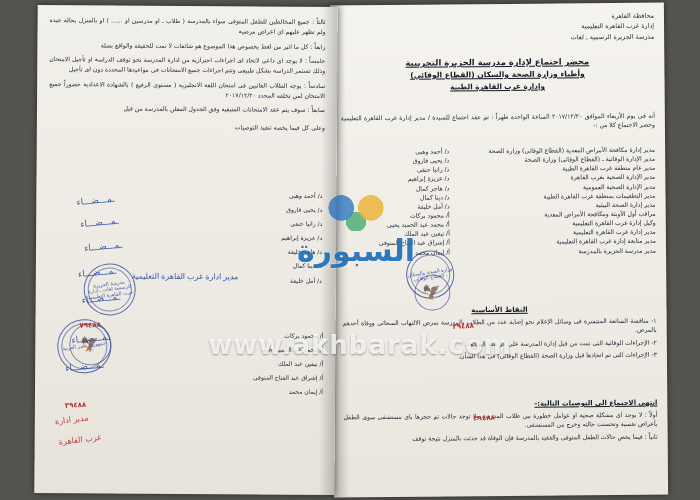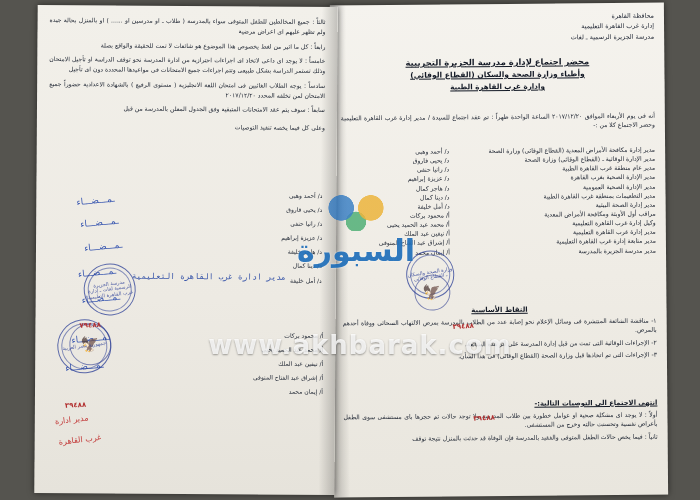--- a/index.html
+++ b/index.html
@@ -103,21 +103,21 @@
   }
   .serial{
     position:absolute;color:#b23030;font-size:7px;font-weight:bold;
     letter-spacing:.4px;transform:rotate(-3deg);
   }
   .red-scrib{
     position:absolute;color:#c02b2b;font-size:8px;
     font-family:"DejaVu Serif",serif;transform:rotate(-7deg);opacity:.9;
   }
   .blue-ink{
-    position:absolute;color:#1d3fa0;font-family:Liberation Mono, monospace;
+    position:absolute;color:#1d3fa0;font-family:Liberation Serif, serif;
     font-size:8px;opacity:.88;text-align:center;
   }
 
   
   #wm-logo{
     position:absolute;left:246px;top:168px;width:220px;height:120px;
     display:flex;flex-direction:column;align-items:center;justify-content:center;
     pointer-events:none;
   }
   #wm-logo .mark{

